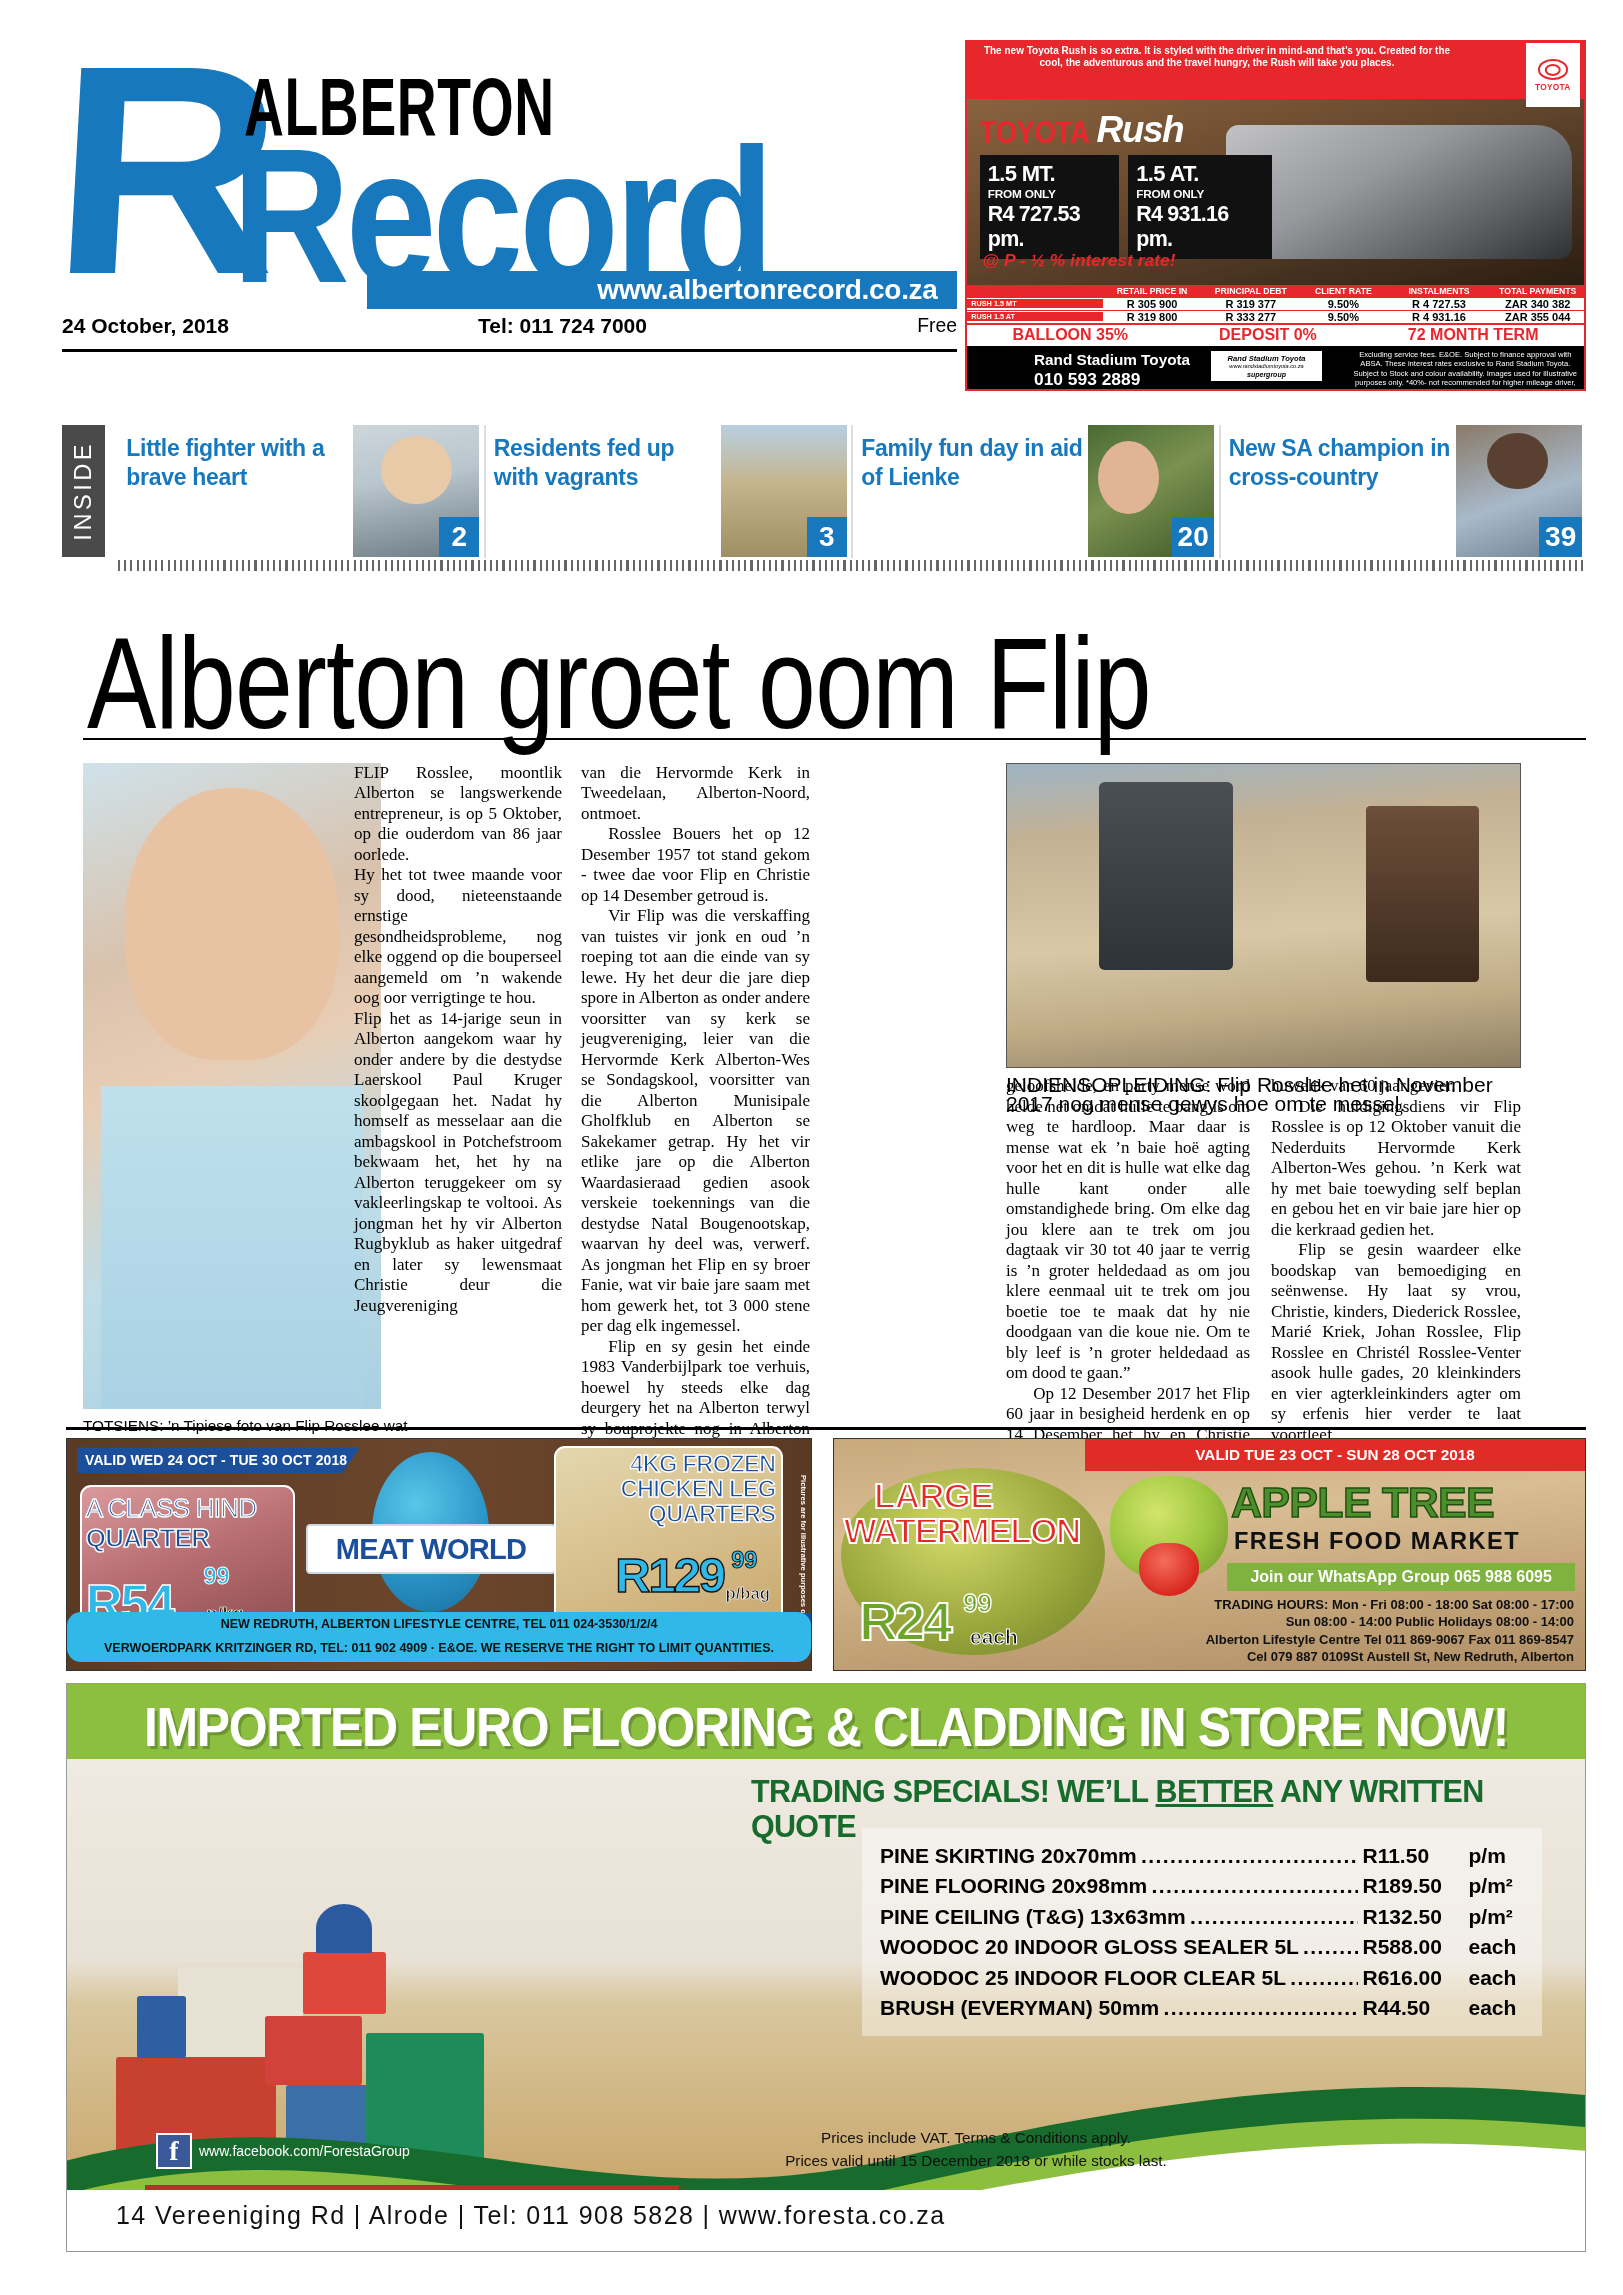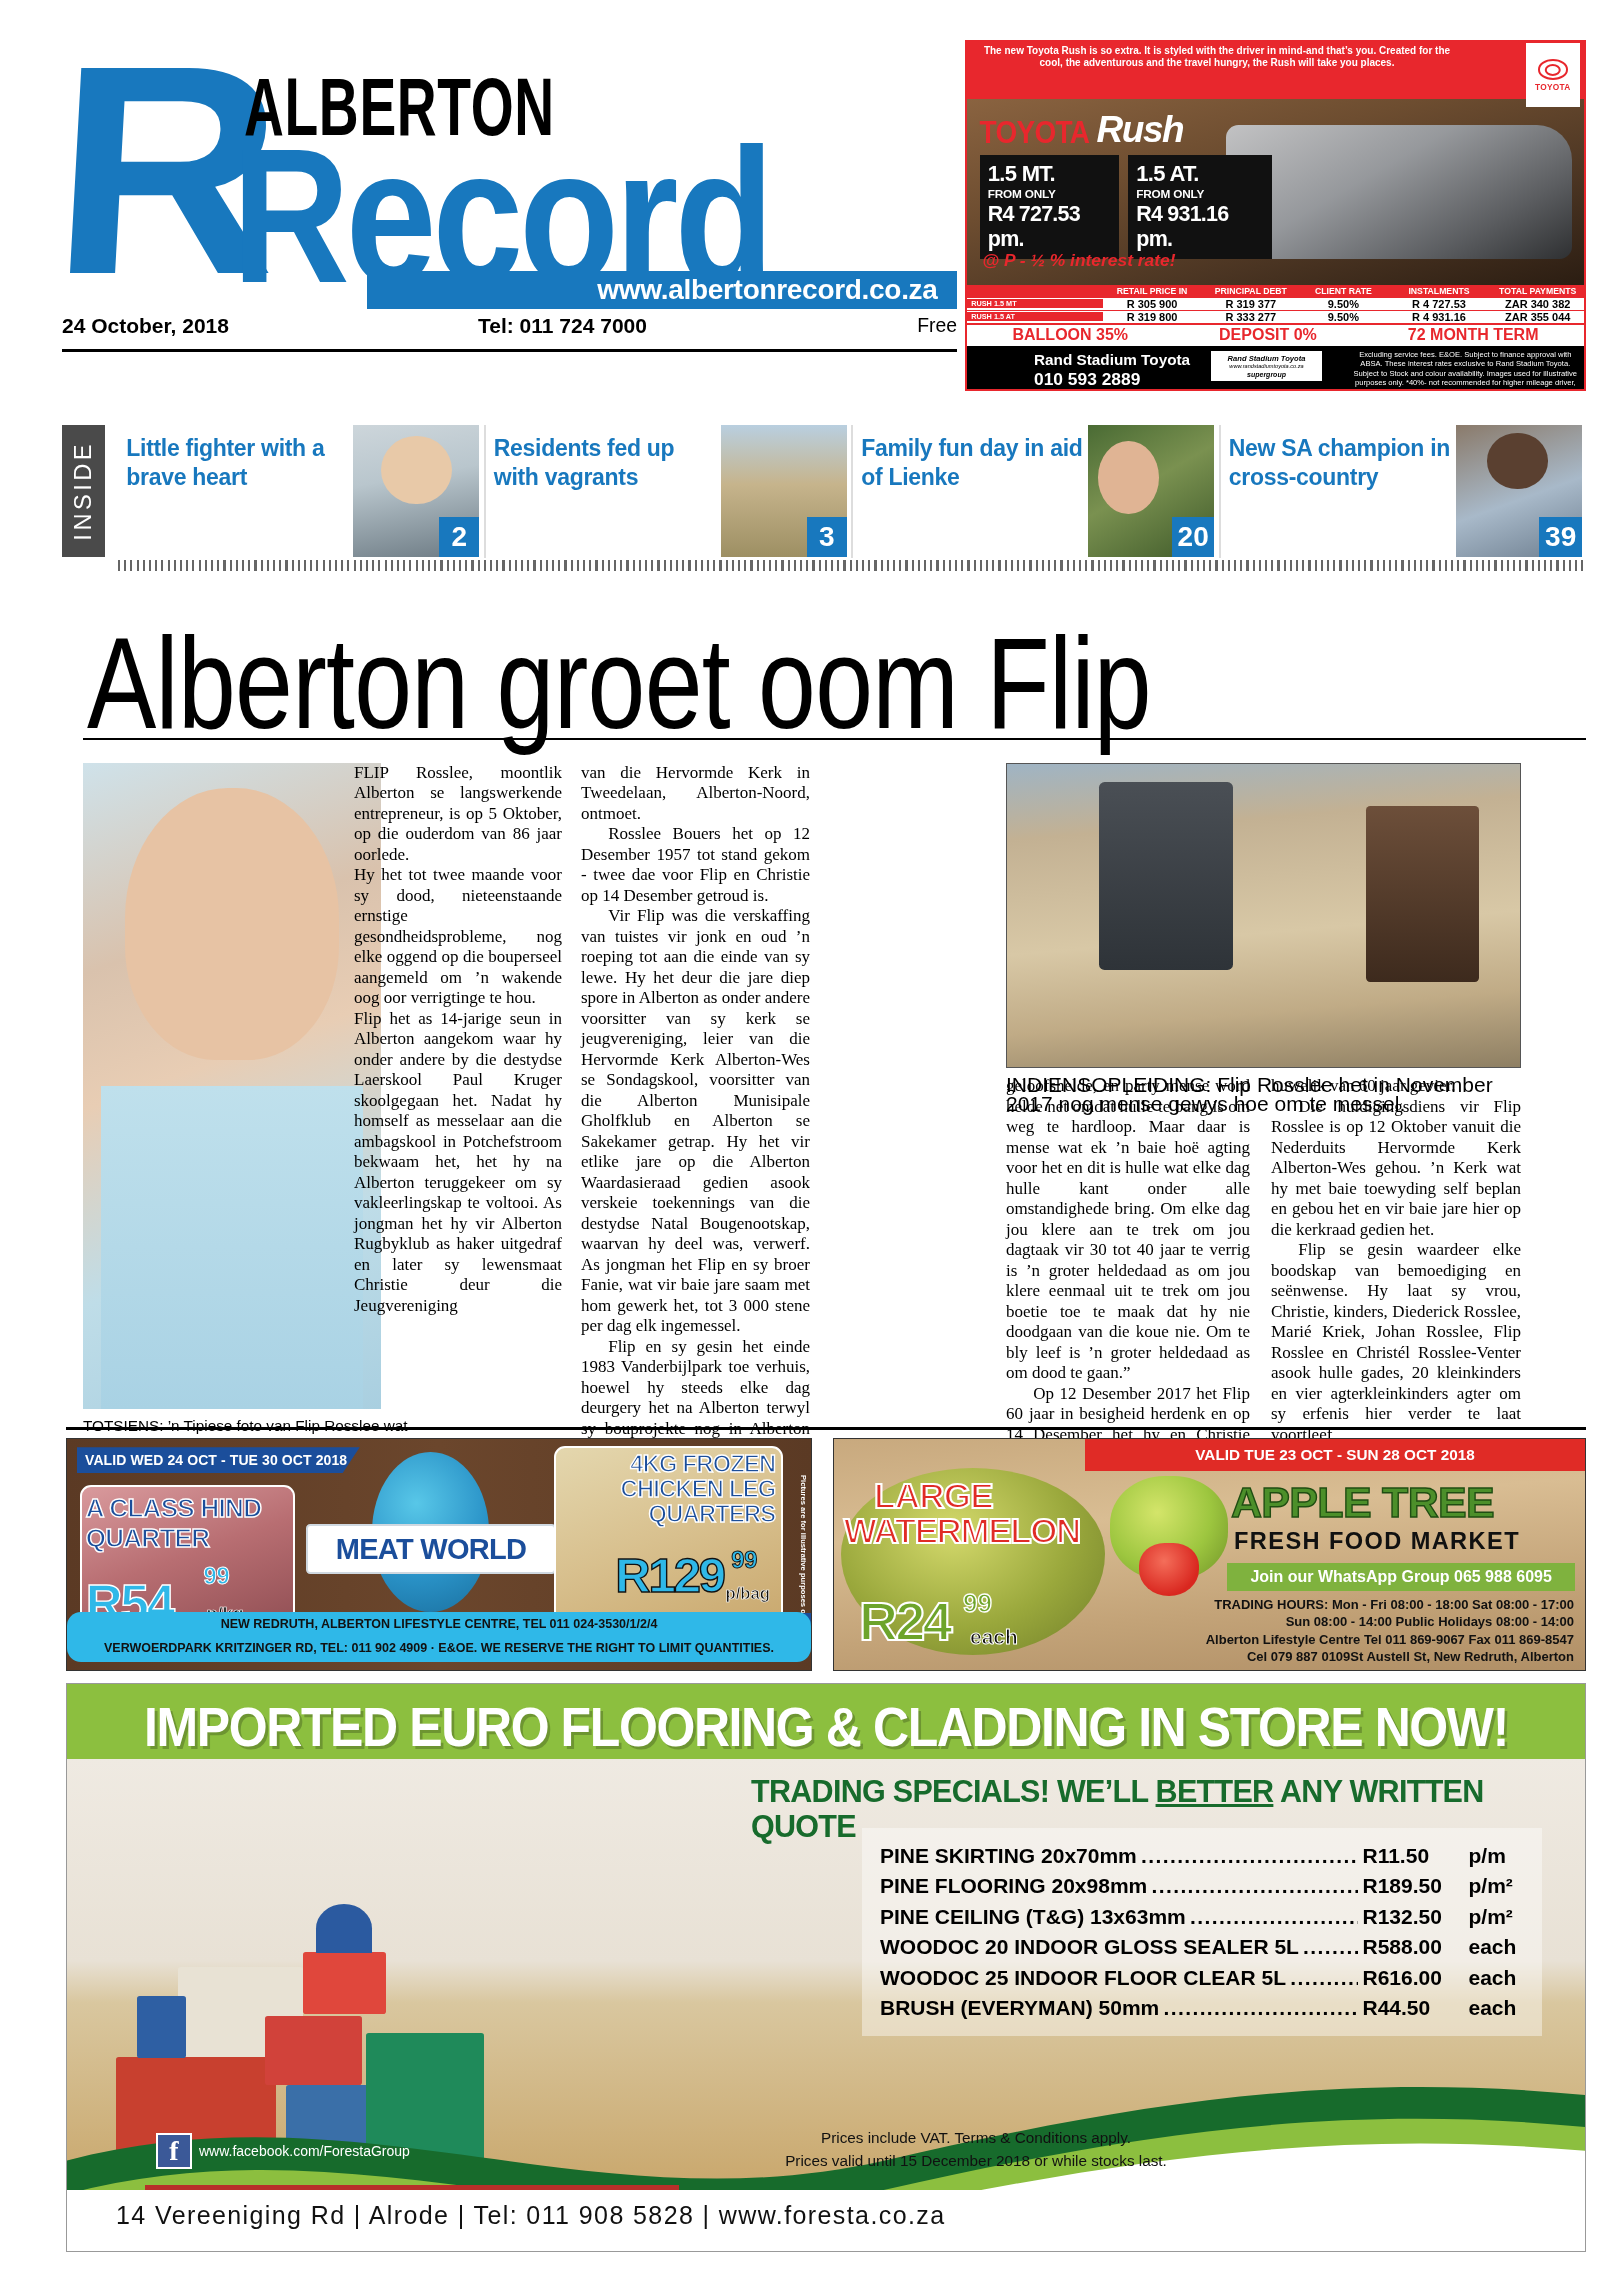--- a/index.html
+++ b/index.html
@@ -198,21 +198,21 @@
   .mw-valid {
     position:absolute; left:9.7px; top:8.3px; background:#1B4E9B; color:#fff;
     font-size:14px; font-weight:bold; padding:4.9px 12.5px 4.9px 8.3px; letter-spacing:0.1px;
     clip-path: polygon(0 0, 100% 0, 94% 100%, 0% 100%);
   }
   .mw-left {
     position:absolute; left:12.5px; top:46px; width:215px; height:163px;
     background:linear-gradient(160deg,#d99a9d 0%,#b86e72 45%,#8a4a4f 100%);
     border:2.8px solid #fff; border-radius:11px; overflow:hidden;
   }
-  .mw-left .t1 { position:absolute; left:4.2px; top:5.6px; color:#1B4E9B; font-size:26px; font-weight:bold; -webkit-text-stroke:1.4px #fff; letter-spacing:-0.7px; }
+  .mw-left .t1 { position:absolute; left:4.2px; top:5.6px; color:#1B4E9B; font-size:26px; font-weight:normal; -webkit-text-stroke:1.4px #fff; letter-spacing:-0.7px; }
   .mw-left .t2 { position:absolute; left:4.2px; top:36px; color:#1B4E9B; font-size:26px; font-weight:bold; -webkit-text-stroke:1.4px #fff; letter-spacing:-0.7px; }
   .mw-left .pr { position:absolute; left:4.2px; top:87px; color:#2FB8E8; font-size:51px; font-weight:bold; -webkit-text-stroke:1.4px #fff; letter-spacing:-2.1px; }
   .mw-left .pc { position:absolute; left:122px; top:76px; color:#2FB8E8; font-size:23.6px; font-weight:bold; -webkit-text-stroke:1px #fff; }
   .mw-left .unit { position:absolute; left:125px; top:117px; color:#111; font-size:18px; font-weight:bold; -webkit-text-stroke:0.7px #fff; }
   .mw-logo {
     position:absolute; left:239px; top:85px; width:250px; height:50px; background:#fff;
     border:2.8px solid #cfd8e0; border-radius:4.2px; display:flex; align-items:center; justify-content:center;
   }
   .mw-logo span { color:#1B4E9B; font-size:29px; font-weight:bold; letter-spacing:-0.7px; }
   .mw-globe { position:absolute; left:305px; top:12.5px; width:117px; height:160px; border-radius:50%;

